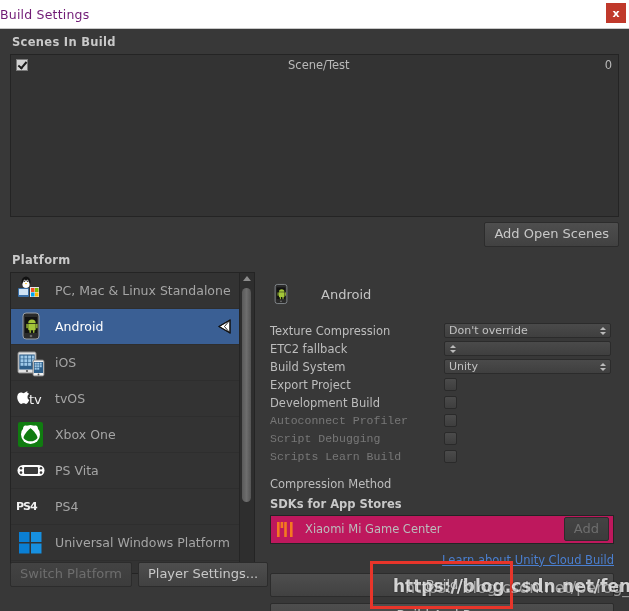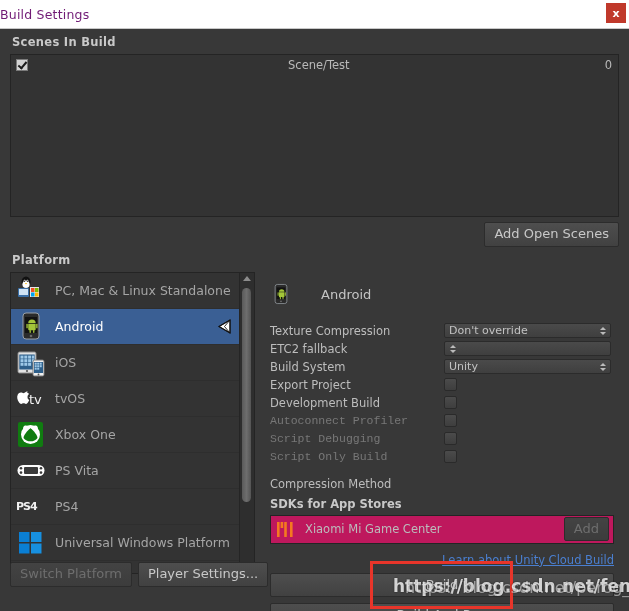--- a/index.html
+++ b/index.html
@@ -665,21 +665,21 @@
           <div class="flabel dim">Autoconnect Profiler</div>
           <div class="cbox"></div>
         </div>
 
         <div class="field">
           <div class="flabel dim">Script Debugging</div>
           <div class="cbox"></div>
         </div>
 
         <div class="field">
-          <div class="flabel dim">Script Only Build</div>
+          <div class="flabel dim">Scripts Learn Build</div>
           <div class="cbox"></div>
         </div>
 
         <div class="spacer-sm"></div>
 
         <div class="field">
           <div class="flabel">Compression Method</div>
         </div>
 
         <div class="sdk-header">SDKs for App Stores</div>

